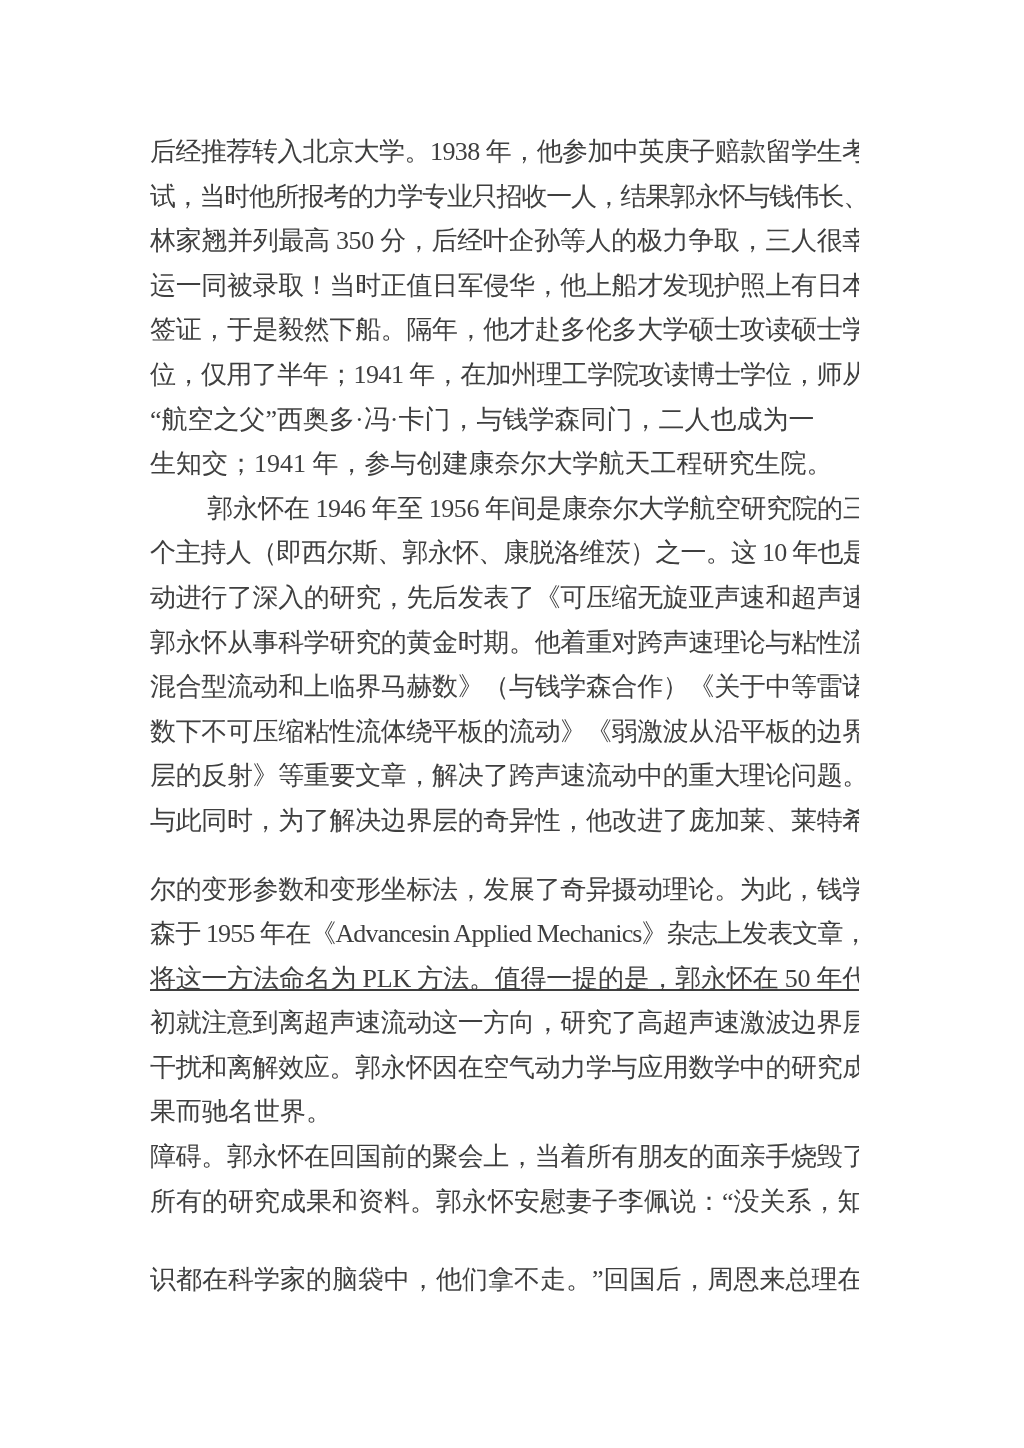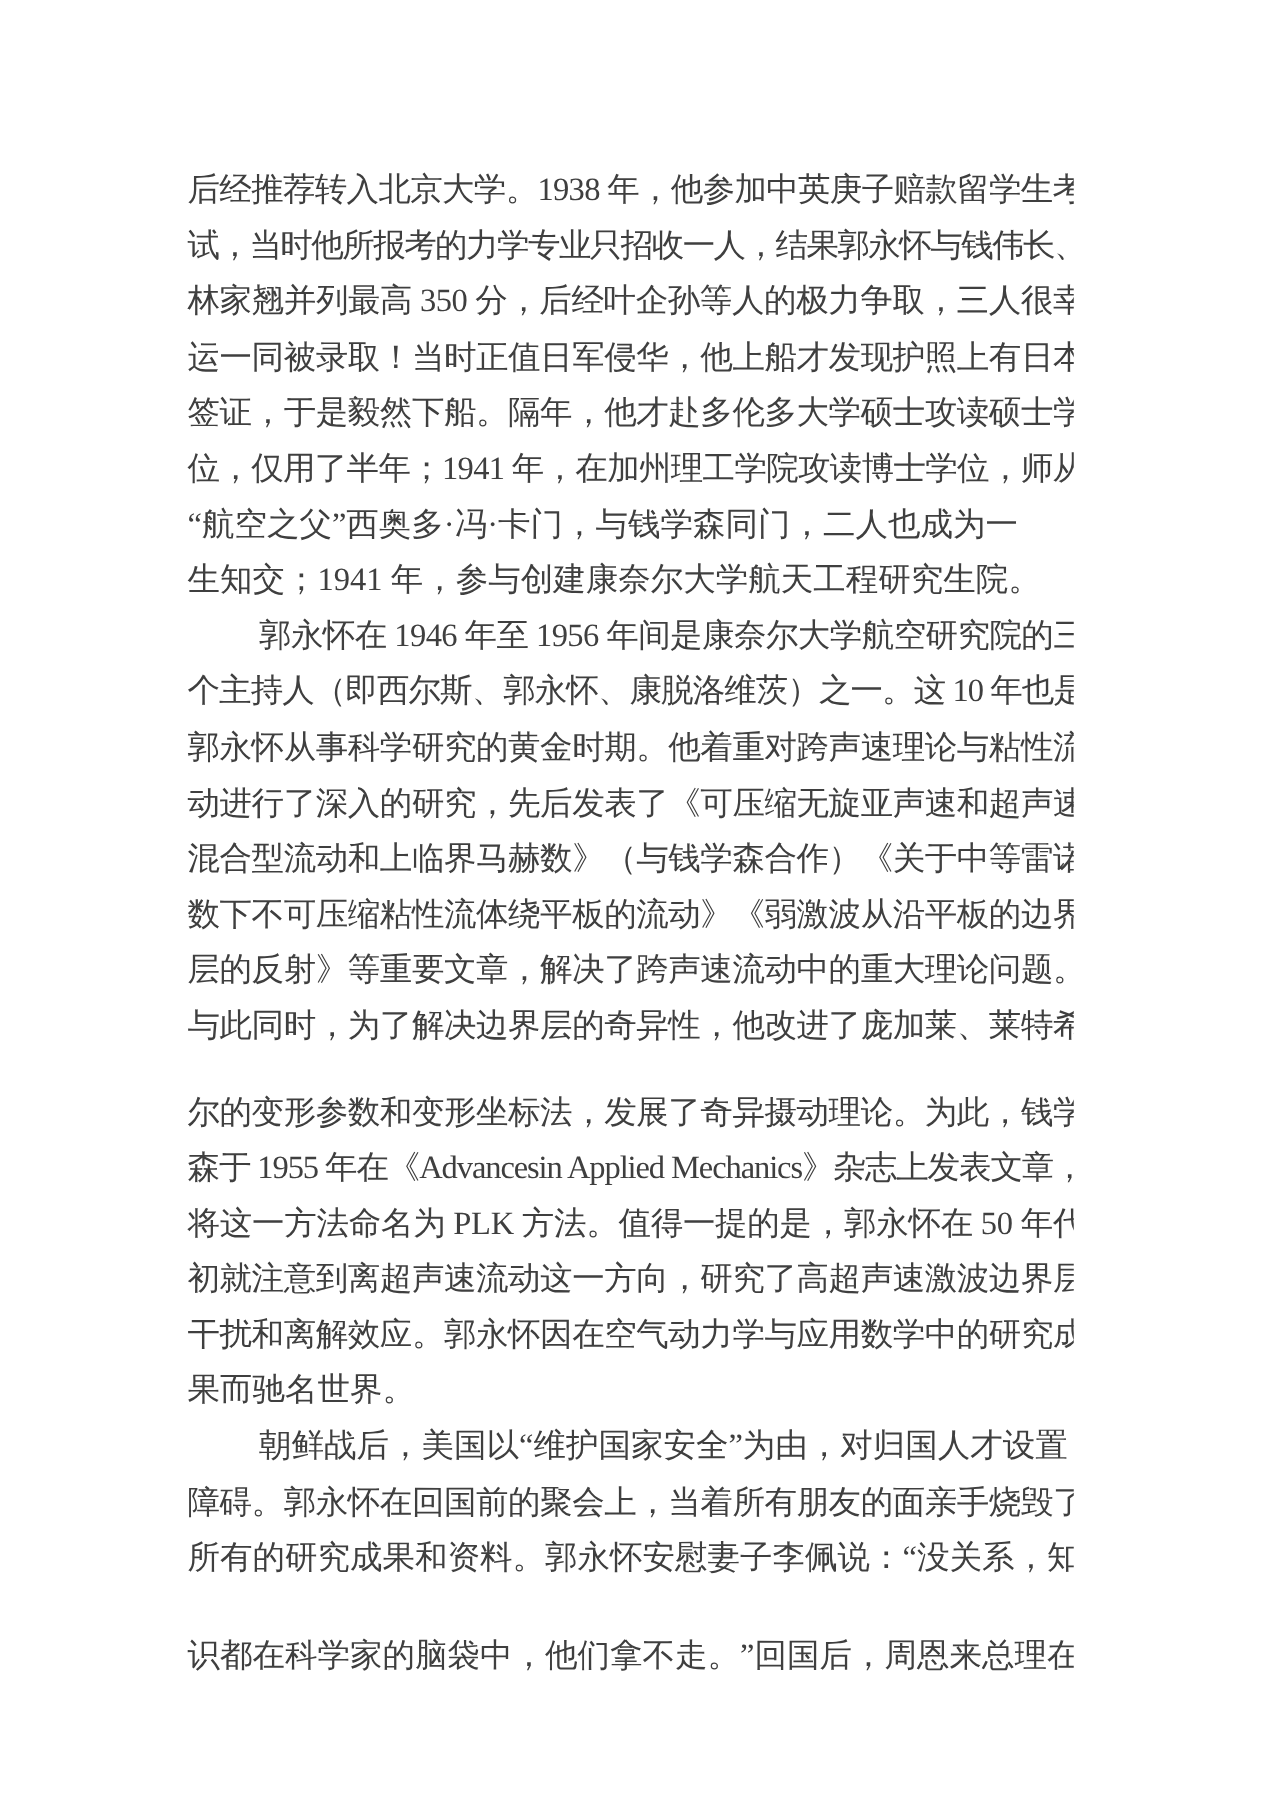--- a/index.html
+++ b/index.html
@@ -50,35 +50,34 @@
       <div class="line" style="letter-spacing: -0.357143px;">运一同被录取！当时正值日军侵华，他上船才发现护照上有日本</div>
       <div class="line" style="letter-spacing: -0.357143px;">签证，于是毅然下船。隔年，他才赴多伦多大学硕士攻读硕士学</div>
       <div class="line" style="letter-spacing: -0.548387px;">位，仅用了半年；1941 年，在加州理工学院攻读博士学位，师从</div>
       <div class="line" style="letter-spacing: 0px;">“航空之父”西奥多·冯·卡门，与钱学森同门，二人也成为一</div>
       <div class="line para-end">生知交；1941 年，参与创建康奈尔大学航天工程研究生院。</div>
     </div>
 
     <div class="paragraph">
       <div class="line indent" style="letter-spacing: -0.454545px;">郭永怀在 1946 年至 1956 年间是康奈尔大学航空研究院的三</div>
       <div class="line" style="letter-spacing: -0.741935px;">个主持人（即西尔斯、郭永怀、康脱洛维茨）之一。这 10 年也是</div>
+      <div class="line" style="letter-spacing: -0.357143px;">动进行了深入的研究，先后发表了《可压缩无旋亚声速和超声速</div>
       <div class="line" style="letter-spacing: -0.357143px;">郭永怀从事科学研究的黄金时期。他着重对跨声速理论与粘性流</div>
-      <div class="line" style="letter-spacing: -0.357143px;">动进行了深入的研究，先后发表了《可压缩无旋亚声速和超声速</div>
       <div class="line" style="letter-spacing: -0.357143px;">混合型流动和上临界马赫数》（与钱学森合作）《关于中等雷诺</div>
       <div class="line" style="letter-spacing: -0.357143px;">数下不可压缩粘性流体绕平板的流动》《弱激波从沿平板的边界</div>
       <div class="line" style="letter-spacing: -0.357143px;">层的反射》等重要文章，解决了跨声速流动中的重大理论问题。</div>
       <div class="line" style="letter-spacing: -0.357143px;">与此同时，为了解决边界层的奇异性，他改进了庞加莱、莱特希</div>
       <div class="line" style="letter-spacing: -0.357143px; margin-top: 24px;">尔的变形参数和变形坐标法，发展了奇异摄动理论。为此，钱学</div>
       <div class="line" style="letter-spacing: -0.875px;">森于 1955 年在《Advancesin Applied Mechanics》杂志上发表文章，</div>
-      <div class="line" style="letter-spacing: -0.212121px;">将这一方法命名为 PLK 方法。值得一提的是，郭永怀在 50 年代</div>
+      <div class="line" style="letter-spacing: -0.212121px; text-decoration: underline;">将这一方法命名为 PLK 方法。值得一提的是，郭永怀在 50 年代</div>
       <div class="line" style="letter-spacing: -0.357143px;">初就注意到离超声速流动这一方向，研究了高超声速激波边界层</div>
       <div class="line" style="letter-spacing: -0.357143px;">干扰和离解效应。郭永怀因在空气动力学与应用数学中的研究成</div>
       <div class="line para-end">果而驰名世界。</div>
     </div>
 
     <div class="paragraph">
-      <div class="line indent" style="letter-spacing: 0px;">朝鲜战后，美国以“维护国家安全”为由，对归国人才设置</div>
       <div class="line" style="letter-spacing: -0.357143px;">障碍。郭永怀在回国前的聚会上，当着所有朋友的面亲手烧毁了</div>
       <div class="line" style="letter-spacing: 0px;">所有的研究成果和资料。郭永怀安慰妻子李佩说：“没关系，知</div>
       <div class="line" style="letter-spacing: 0px; margin-top: 34px;">识都在科学家的脑袋中，他们拿不走。”回国后，周恩来总理在</div>
     </div>
 
   </div>
 </div>
 
 </body></html>

